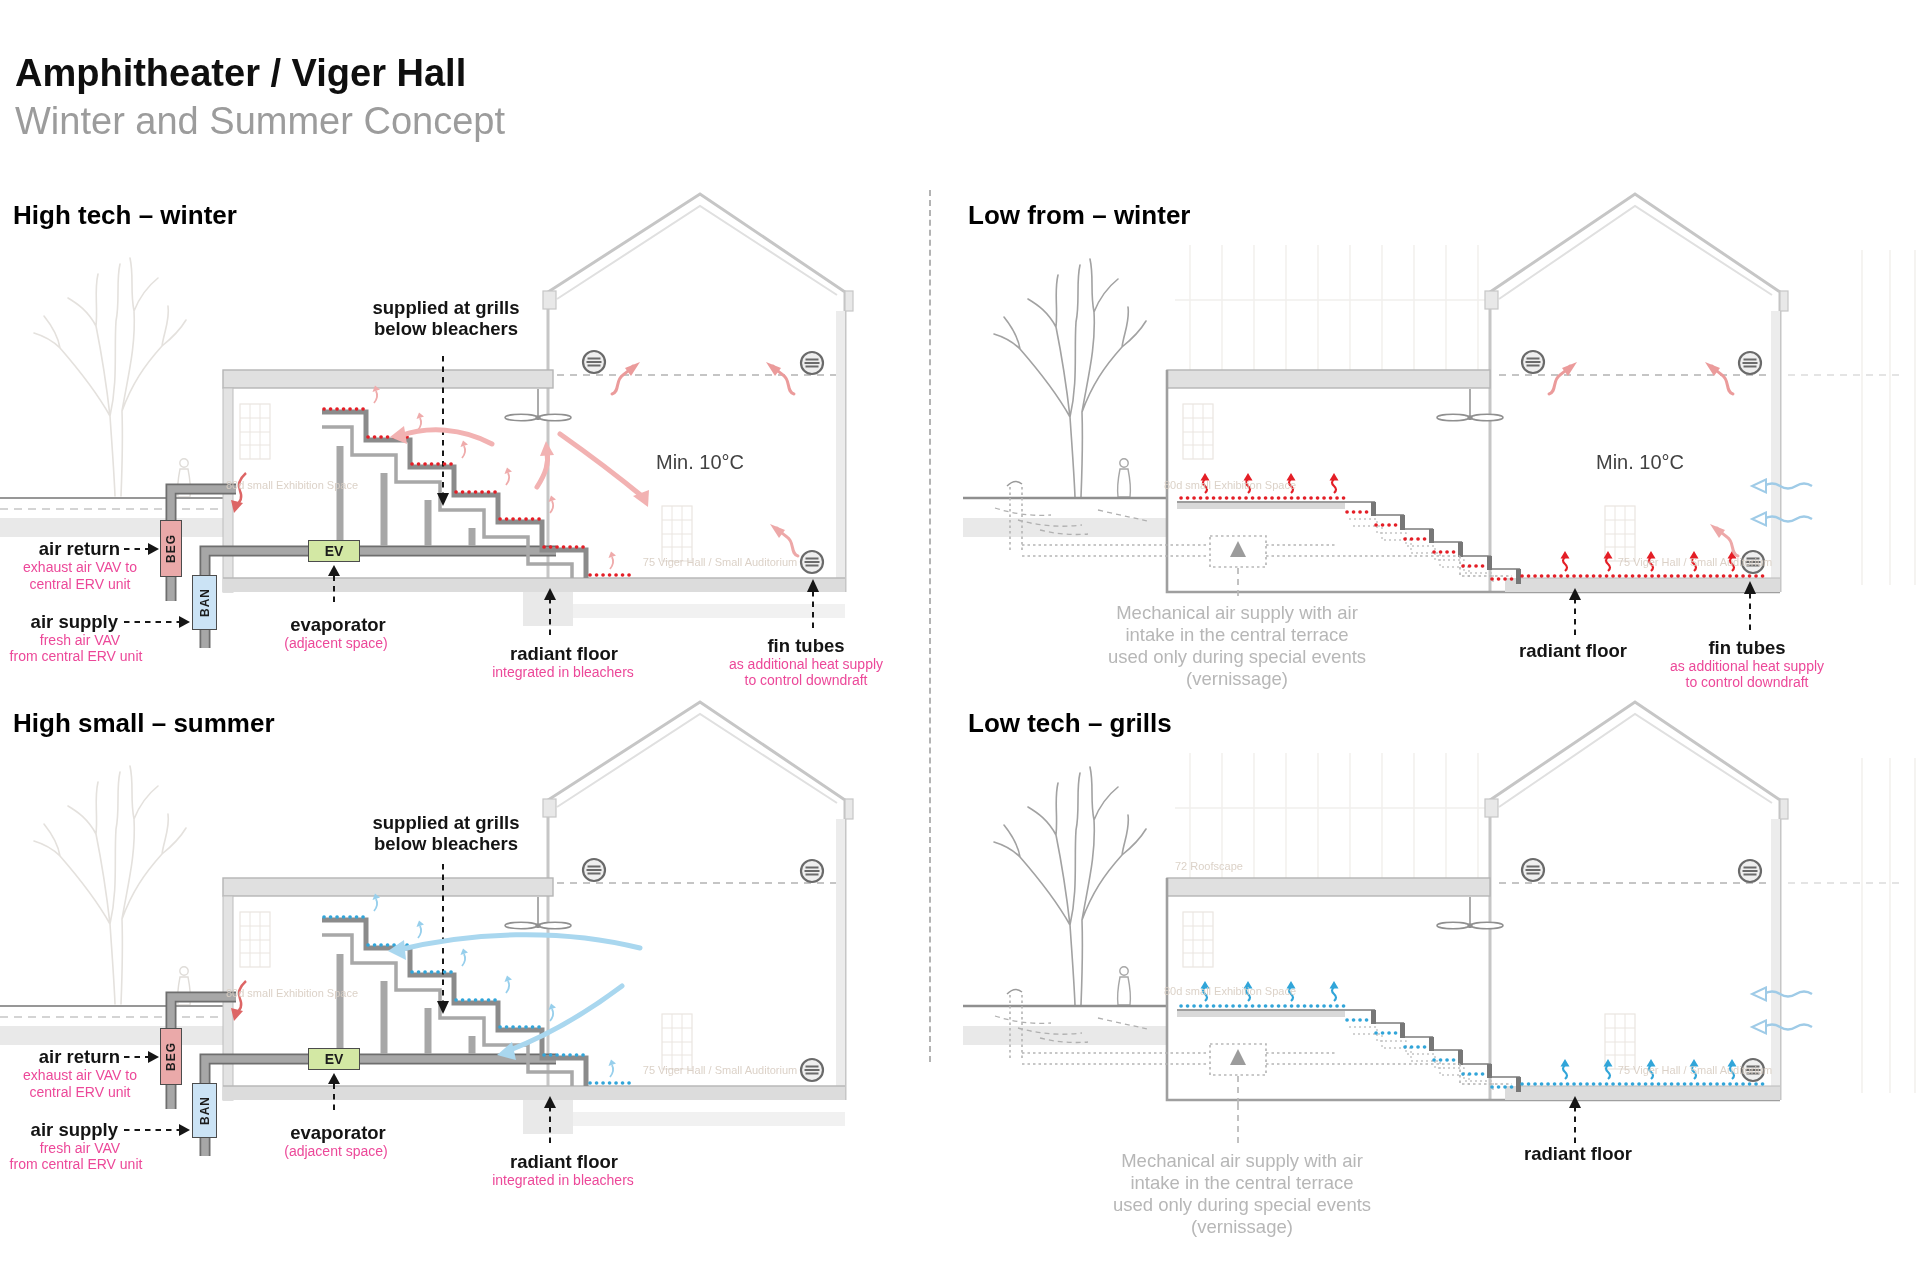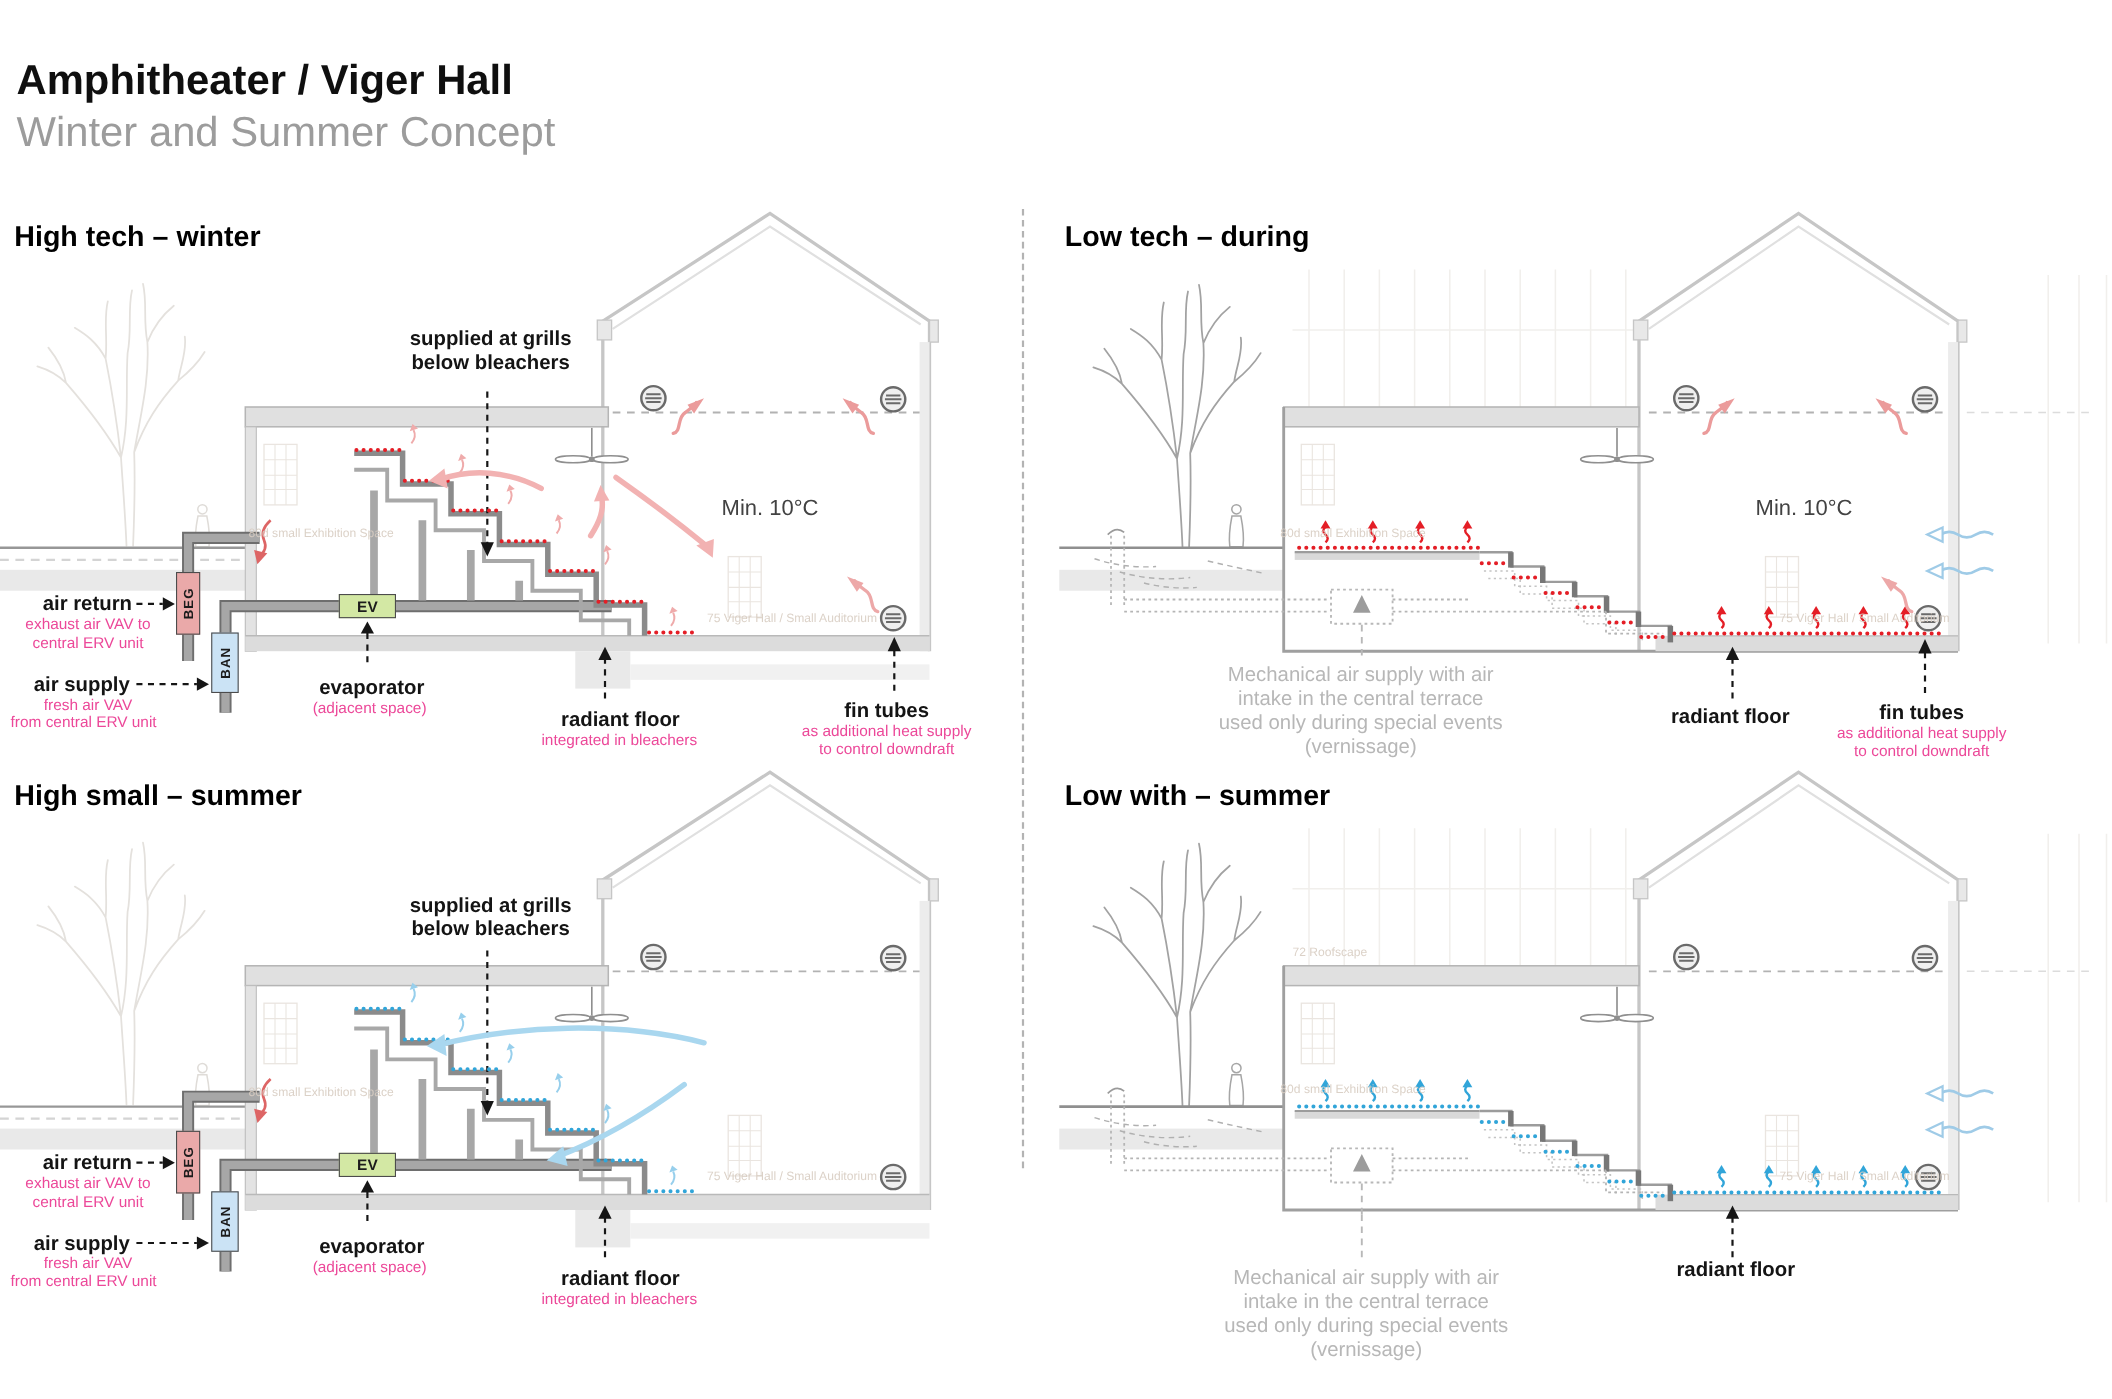--- a/index.html
+++ b/index.html
@@ -278,23 +278,23 @@
     <line x1="1238" y1="1104" x2="1238" y2="1144" stroke="#b8b8b8" stroke-width="1.7" stroke-dasharray="6,5"></line>
   </g>
 </svg>
 
 <div id="divider"></div>
 
 <div class="abs t-subtitle" style="left:15px;top:100px">Winter and Summer Concept</div>
 <div class="abs t-title" style="left:15px;top:52px">Amphitheater / Viger Hall</div>
 
 <div class="abs t-head" style="left:13px;top:200px">High tech – winter</div>
-<div class="abs t-head" style="left:968px;top:200px">Low tech – during</div>
+<div class="abs t-head" style="left:968px;top:200px">Low from – winter</div>
 <div class="abs t-head" style="left:13px;top:708px">High small – summer</div>
-<div class="abs t-head" style="left:968px;top:708px">Low with – summer</div>
+<div class="abs t-head" style="left:968px;top:708px">Low tech – grills</div>
 
 <div class="abs t-bold ctr" style="left:446px;top:297px">supplied at grills</div>
 <div class="abs t-bold ctr" style="left:446px;top:318px">below bleachers</div>
 <div class="abs t-min ctr" style="left:700px;top:451px">Min. 10°C</div>
 <div class="abs t-bold rt" style="left:120px;top:538px">air return</div>
 <div class="abs t-sub ctr" style="left:80px;top:559px">exhaust air VAV to</div>
 <div class="abs t-sub ctr" style="left:80px;top:576px">central ERV unit</div>
 <div class="abs t-bold rt" style="left:118px;top:611px">air supply</div>
 <div class="abs t-sub ctr" style="left:80px;top:632px">fresh air VAV</div>
 <div class="abs t-sub ctr" style="left:76px;top:648px">from central ERV unit</div>

